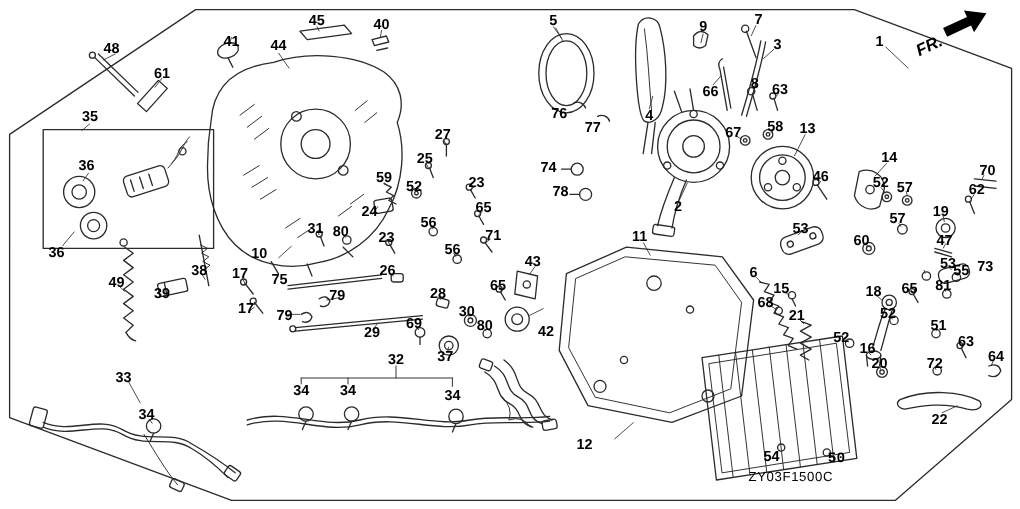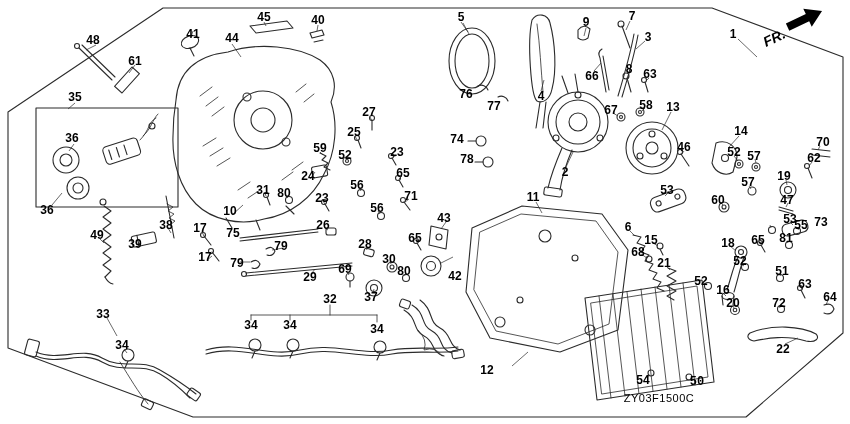--- a/index.html
+++ b/index.html
@@ -324,21 +324,21 @@
       <div class="part-label" style="left: 748px; top: 182px;">57</div>
       <div class="part-label" style="left: 718px; top: 200px;">60</div>
       <div class="part-label" style="left: 787px; top: 200px;">47</div>
       <div class="part-label" style="left: 790px; top: 219px;">53</div>
       <div class="part-label" style="left: 263px; top: 190px;">31</div>
       <div class="part-label" style="left: 284px; top: 193px;">80</div>
       <div class="part-label" style="left: 322px; top: 198px;">23</div>
       <div class="part-label" style="left: 357px; top: 185px;">56</div>
       <div class="part-label" style="left: 411px; top: 196px;">71</div>
       <div class="part-label" style="left: 377px; top: 208px;">56</div>
-      <div class="part-label" style="left: 230px; top: 211px; text-align: right;">10</div>
+      <div class="part-label" style="left: 216px; top: 211px; text-align: right;">10</div>
       <div class="part-label" style="left: 533px; top: 197px;">11</div>
       <div class="part-label" style="left: 47px; top: 210px;">36</div>
       <div class="part-label" style="left: 166px; top: 225px;">38</div>
       <div class="part-label" style="left: 200px; top: 228px;">17</div>
       <div class="part-label" style="left: 233px; top: 233px;">75</div>
       <div class="part-label" style="left: 323px; top: 225px;">26</div>
       <div class="part-label" style="left: 444px; top: 218px;">43</div>
       <div class="part-label" style="left: 415px; top: 238px;">65</div>
       <div class="part-label" style="left: 628px; top: 227px;">6</div>
       <div class="part-label" style="left: 804px; top: 222px; margin-left: 17px;">73</div>

